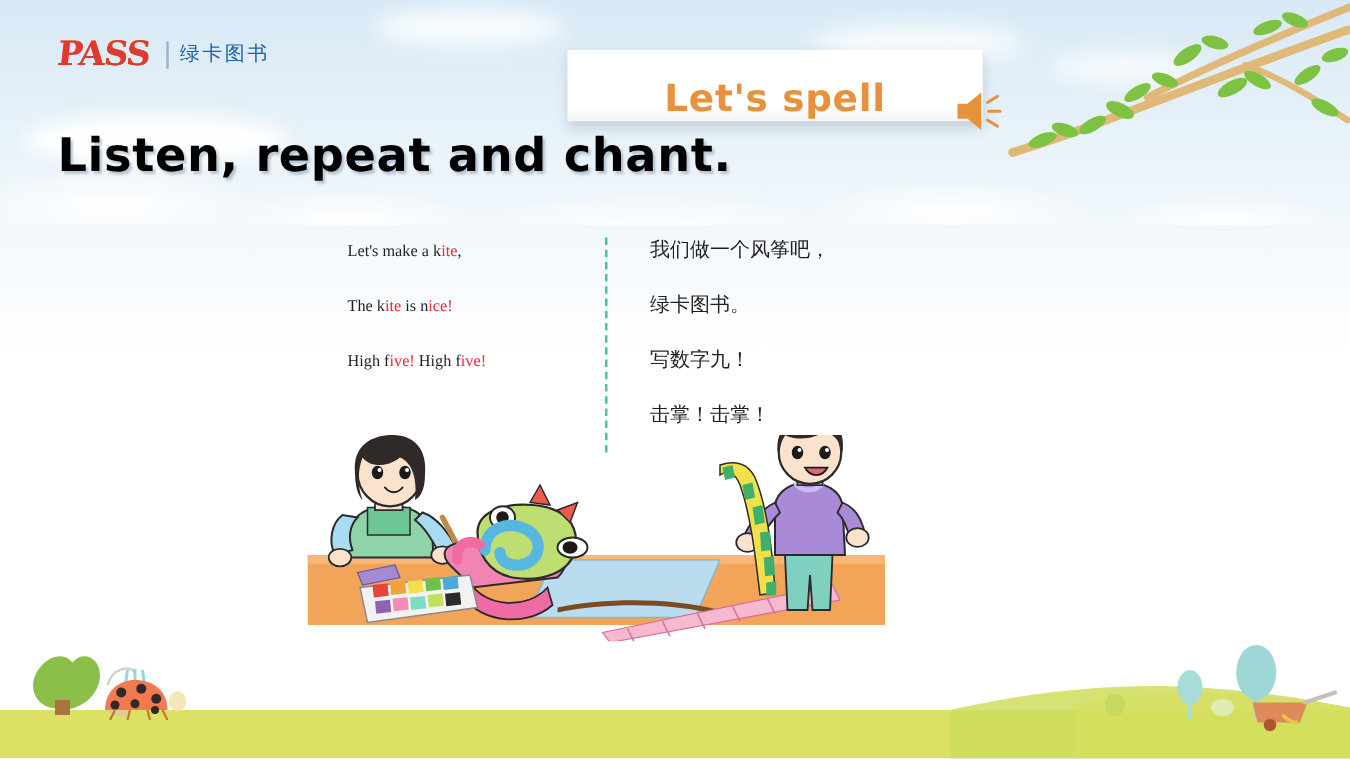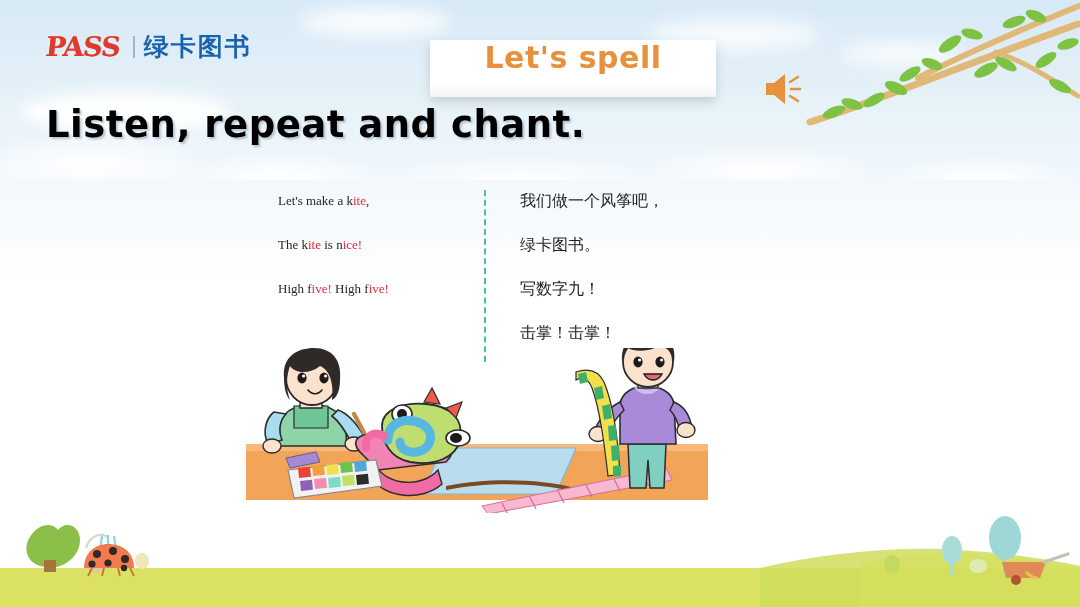--- a/index.html
+++ b/index.html
@@ -62,38 +62,38 @@
     padding: 0 4px;
     border-radius: 4px;
     line-height: 1;
   }
   .logo-divider {
     width: 2px; height: 22px;
     background: #9fb6c9;
   }
   .logo-cn {
     font-family: "DejaVu Sans", sans-serif;
-    font-weight: bold;
-    font-size: 25px;
+    font-weight: normal;
+    font-size: 16px;
     color: #1a62ad;
     letter-spacing: 2px;
   }
 
   
   .branch-wrap { position: absolute; right: 0; top: 0; width: 280px; height: 130px; }
 
   
   .title-banner {
     position: absolute;
-    left: 430px; top: 40px;
-    width: 286px; height: 57px;
+    left: 454px; top: 40px;
+    width: 332px; height: 57px;
     background: linear-gradient(to bottom, #ffffff 0%, #ffffff 78%, #f4f4f4 100%);
     box-shadow: 0 5px 9px rgba(120,130,140,.30);
     display: flex;
-    align-items: flex-start;
+    align-items: flex-end;
     justify-content: center;
   }
   .title-text {
     font-family: "DejaVu Sans", sans-serif;
     font-weight: bold;
     font-size: 30px;
     color: #e8913c;
     letter-spacing: .5px;
   }
 

